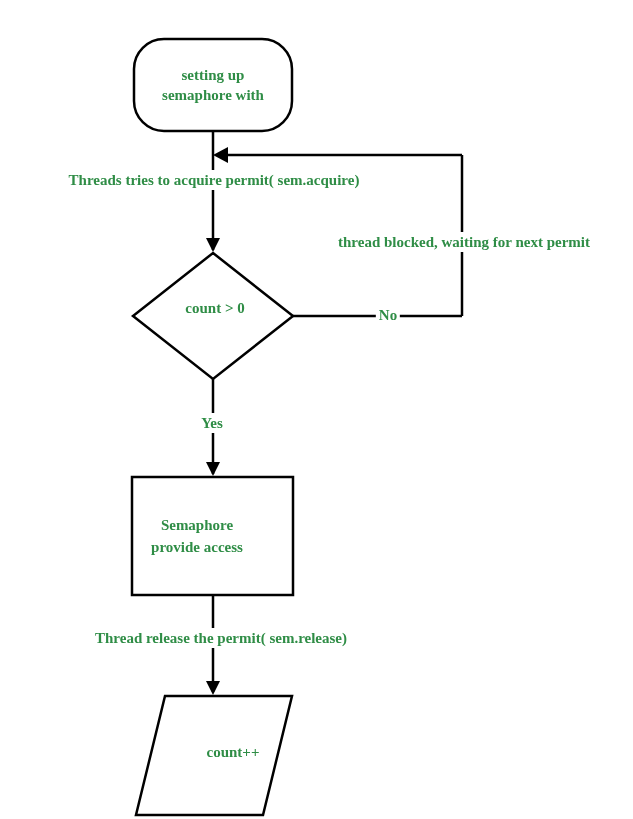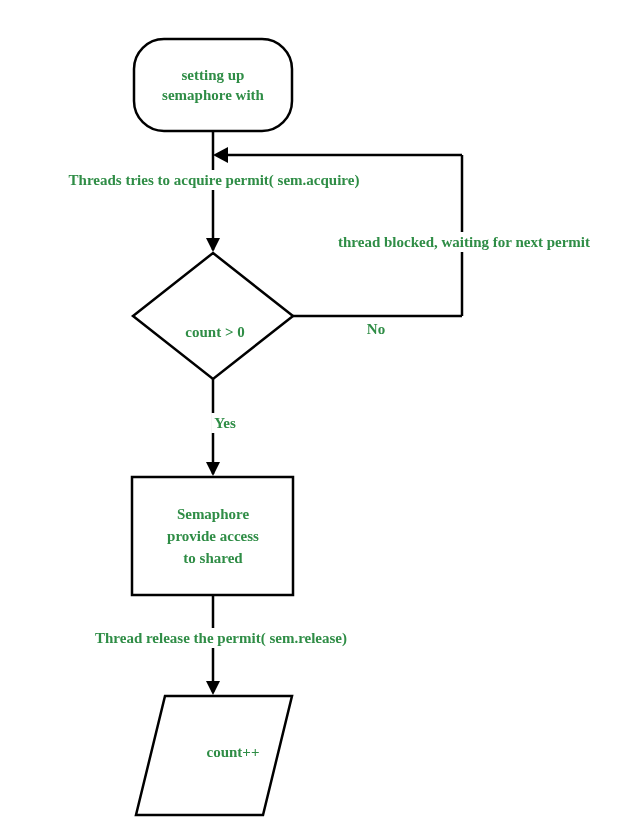--- a/index.html
+++ b/index.html
@@ -80,33 +80,32 @@
       <polygon points="213,476 206,462 220,462"></polygon>
       <polygon points="213,695 206,681 220,681"></polygon>
     </g>
   </svg>
 
   <div class="node-text" style="left:213px; top:85px; width:150px; line-height:20px;">
     <span>setting up</span>
     <span>semaphore with</span>
   </div>
 
-  <div class="node-text" style="left:215px; top:332px;">count &gt; 0</div>
+  <div class="node-text" style="left:215px; top:308px;">count &gt; 0</div>
 
-  <div class="node-text" style="left:213px; top:536px; width:150px;">
+  <div class="node-text" style="left:197px; top:536px; width:150px;">
     <span>Semaphore</span>
     <span>provide access</span>
-    <span>to shared</span>
   </div>
 
   <div class="node-text" style="left:214px; top:752px;margin-left:19px;">count++</div>
 
   <div class="label" style="left:214px; top:180px;text-align:right;">Threads tries to acquire permit( sem.acquire)</div>
 
   <div class="label" style="left:464px; top:242px;">thread blocked, waiting for next permit</div>
 
-  <div class="label" style="left:376px; top:315px;margin-top:14px;">No</div>
+  <div class="label" style="left:388px; top:315px;">No</div>
 
-  <div class="label" style="left:212px; top:423px;margin-left:13px;">Yes</div>
+  <div class="label" style="left:212px; top:423px;">Yes</div>
 
   <div class="label" style="left:221px; top:638px;">Thread release the permit( sem.release)</div>
 
 </div>
 
 </body></html>

